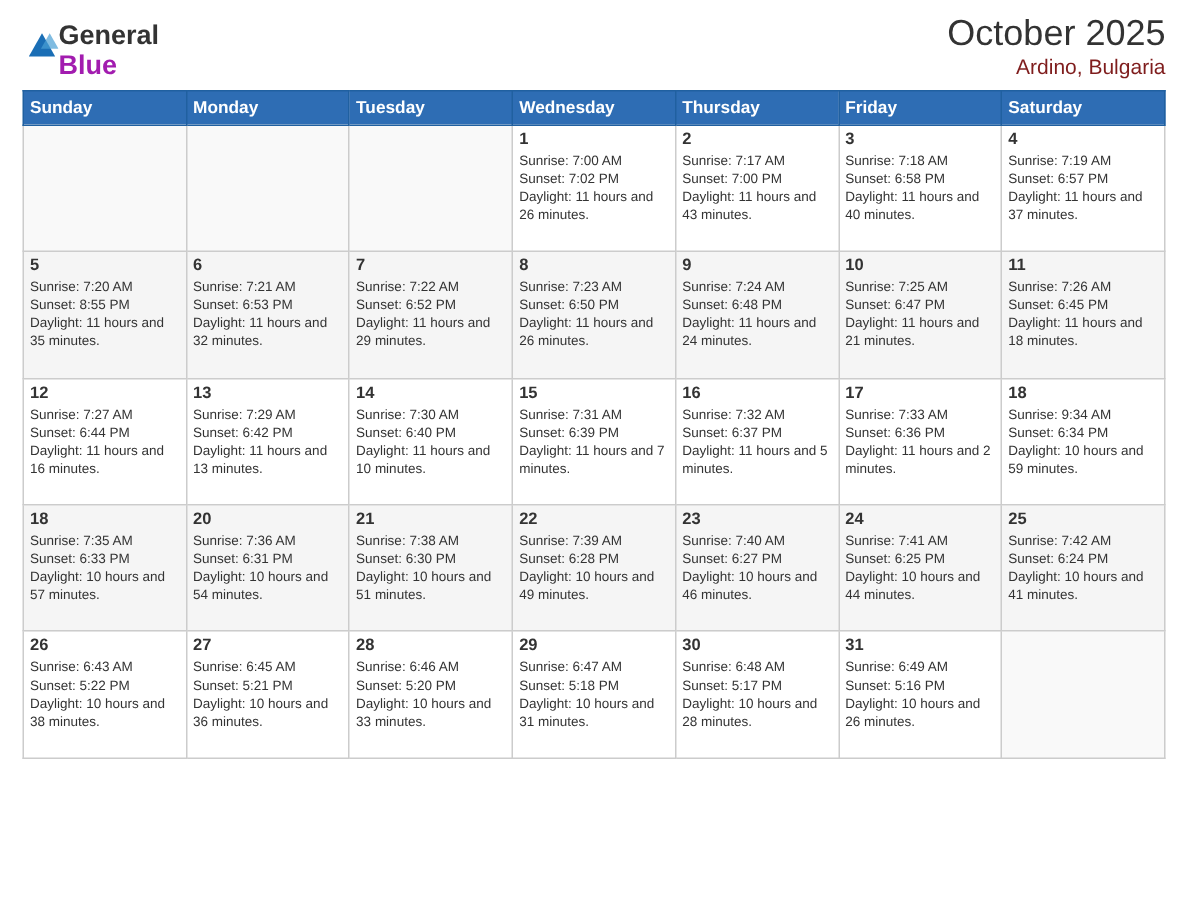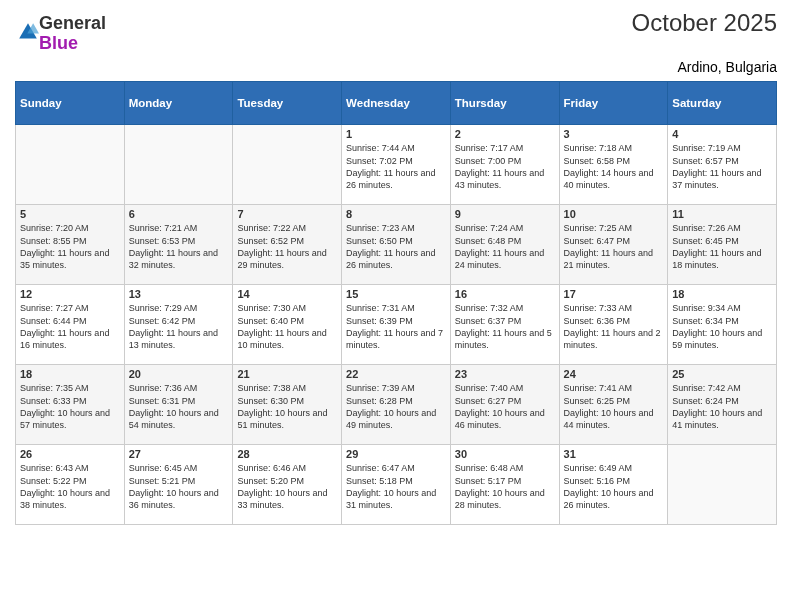--- a/index.html
+++ b/index.html
@@ -44,36 +44,35 @@
       text-align: right;
     }
     .month-title {
       font-size: 24px;
       font-weight: 300;
       color: #333;
       line-height: 1.1;
     }
     .location {
       font-size: 14px;
-      color: #000000;
-      margin-top: 23px;
+      color: #7f1d1d;
     }
     .calendar {
       flex: 1;
       border: 1px solid #ccc;
       border-collapse: collapse;
       width: 100%;
       table-layout: fixed;
     }
     .calendar th {
       background: #2e6db4;
       color: #fff;
       font-size: 11.5px;
       font-weight: bold;
-      padding: 15px 4px;
+      padding: 5px 4px;
       text-align: left;
       border: 1px solid #2060a0;
     }
     .calendar td {
       border: 1px solid #ccc;
       vertical-align: top;
       padding: 3px 4px;
       font-size: 9.5px;
       color: #333;
       height: 80px;
@@ -134,39 +133,39 @@
       </tr>
     </thead>
     <tbody id="calendar-body">
     <tr>
           <td class="empty"></td>
           <td class="empty"></td>
           <td class="empty"></td>
           <td>
         <span class="day-num">1</span>
         <div class="day-info">
-          <span>Sunrise: 7:44 AM</span><br>
+          <span>Sunrise: 7:00 AM</span><br>
           <span>Sunset: 7:02 PM</span><br>
           <span>Daylight: 11 hours and 26 minutes.</span>
         </div>
       </td>
           <td>
         <span class="day-num">2</span>
         <div class="day-info">
           <span>Sunrise: 7:17 AM</span><br>
           <span>Sunset: 7:00 PM</span><br>
           <span>Daylight: 11 hours and 43 minutes.</span>
         </div>
       </td>
           <td>
         <span class="day-num">3</span>
         <div class="day-info">
           <span>Sunrise: 7:18 AM</span><br>
           <span>Sunset: 6:58 PM</span><br>
-          <span>Daylight: 14 hours and 40 minutes.</span>
+          <span>Daylight: 11 hours and 40 minutes.</span>
         </div>
       </td>
           <td>
         <span class="day-num">4</span>
         <div class="day-info">
           <span>Sunrise: 7:19 AM</span><br>
           <span>Sunset: 6:57 PM</span><br>
           <span>Daylight: 11 hours and 37 minutes.</span>
         </div>
       </td>

